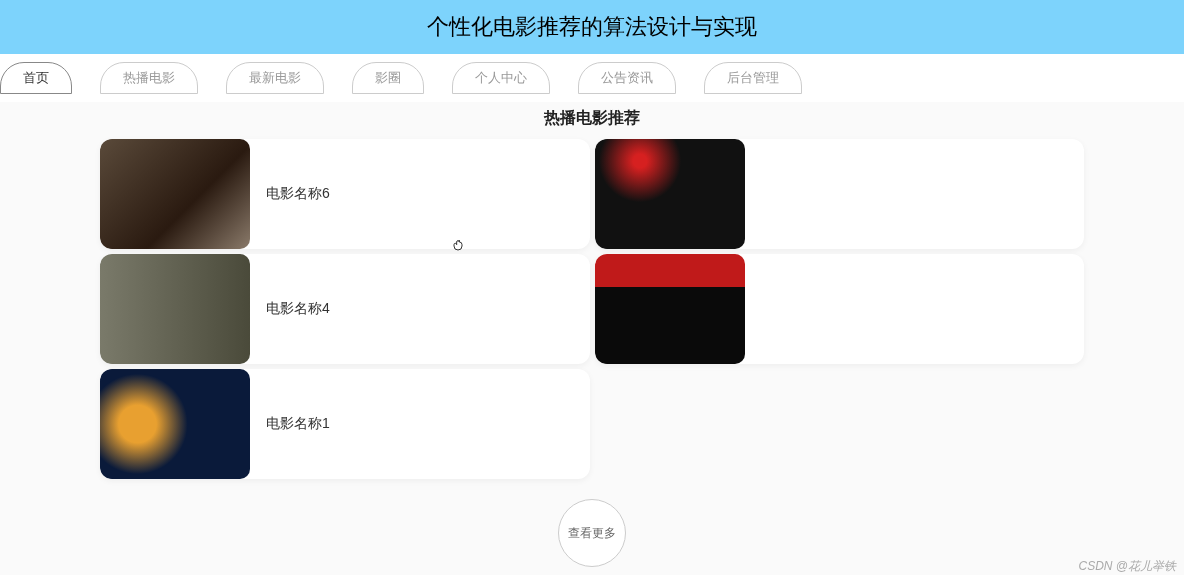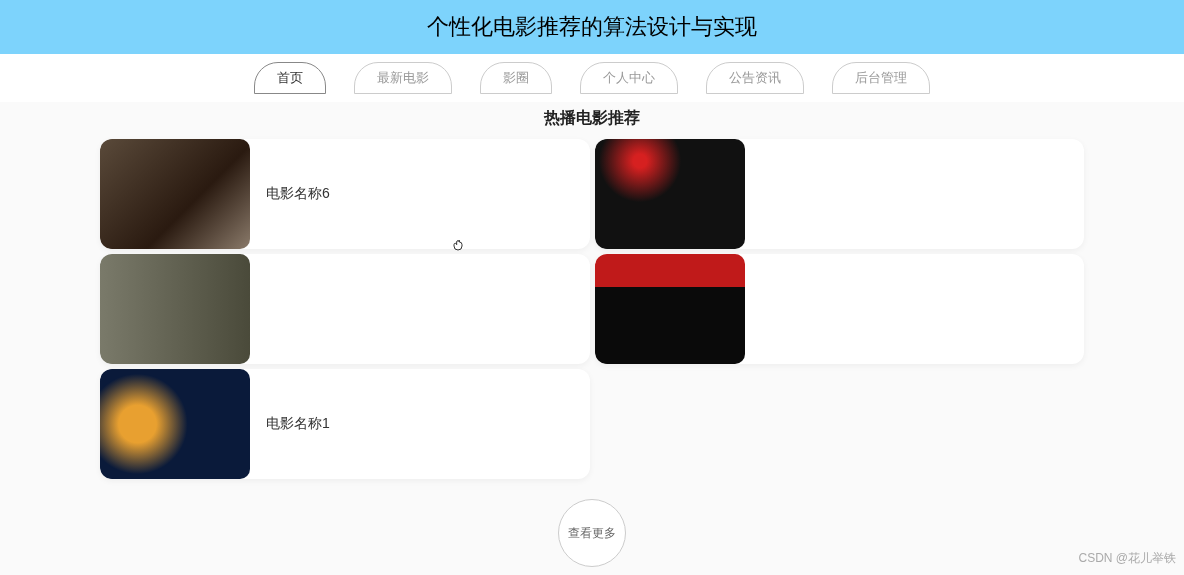--- a/index.html
+++ b/index.html
@@ -8,21 +8,20 @@
     .page-title {
       text-align: center;
       font-size: 22px;
       padding: 12px 0;
       background: #7dd3fc;
       font-weight: 400;
     }
     
     .nav-bar {
       display: flex;
-      justify-content: center;
       gap: 28px;
       padding: 8px 0;
       background: #fff;
     }
     .nav-item {
       padding: 6px 22px;
       border: 1px solid #ccc;
       border-radius: 24px 24px 0 0;
       font-size: 13px;
       color: #999;
@@ -101,52 +100,55 @@
       position: absolute;
       left: 450px;
       top: 238px;
       font-size: 14px;
       color: #333;
       pointer-events: none;
     }
     
     .watermark {
       position: fixed;
-      bottom: 8px;
+      bottom: 0;
       right: 8px;
       font-size: 12px;
       color: #aaa;
+      font-style: italic;
     }
   </style>
 </head>
 <body>
 
 <div class="page-title">个性化电影推荐的算法设计与实现</div>
 
 <div class="nav-bar" id="navbar">
     <div class="nav-item active">首页</div>
+    <div class="nav-item">热播电影</div>
     <div class="nav-item">最新电影</div>
     <div class="nav-item">影圈</div>
     <div class="nav-item">个人中心</div>
     <div class="nav-item">公告资讯</div>
     <div class="nav-item">后台管理</div>
   </div>
 
 <div class="section-title">热播电影推荐</div>
 
 <div class="movie-grid" id="moviegrid">
     <div class="movie-card">
       <div class="movie-img p6"></div>
       <div class="movie-title">电影名称6</div>
     </div>
     <div class="movie-card">
       <div class="movie-img p5"></div>
     </div>
     <div class="movie-card">
       <div class="movie-img p4"></div>
+      <div class="movie-title">电影名称4</div>
     </div>
     <div class="movie-card">
       <div class="movie-img p3"></div>
     </div>
     <div class="movie-card">
       <div class="movie-img p1"></div>
       <div class="movie-title">电影名称1</div>
     </div>
   </div>
 

